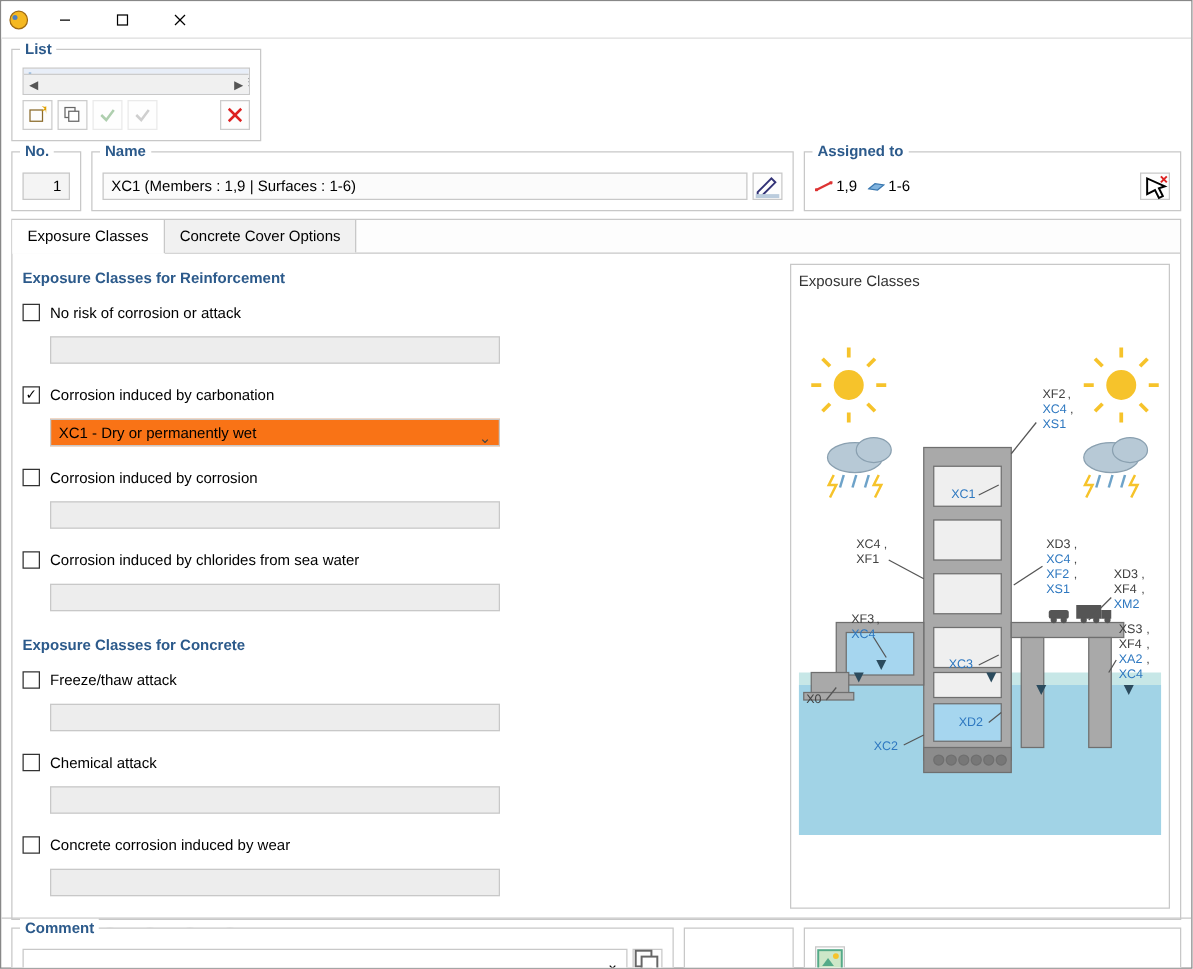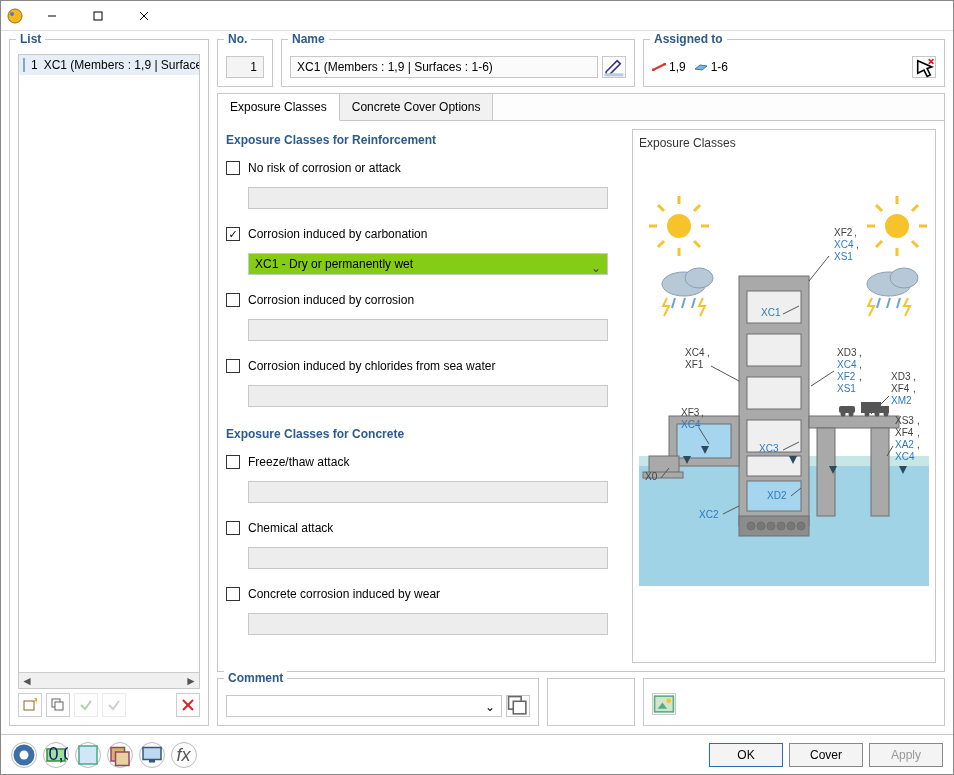--- a/index.html
+++ b/index.html
@@ -7,21 +7,21 @@
   
   
   .titlebar { height: 30px; display: flex; align-items: center; padding-left: 6px; border-bottom: 1px solid #ddd; background: #fff; }
   .titlebar .app-icon { width: 16px; height: 16px; margin-right: 6px; }
   .titlebar .title-text { flex: 1; font-size: 12px; }
   .titlebar .win-btns { display: flex; }
   .titlebar .win-btn { width: 46px; height: 30px; display: flex; align-items: center; justify-content: center; }
   .titlebar .win-btn svg { width: 10px; height: 10px; }
   
   
-  .content { display: flex; padding: 8px; gap: 8px; height: calc(100% - 30px - 40px); }
+  .content { display: flex; padding: 8px; gap: 8px; height: calc(100% - 30px - 40px); flex-direction: column; }
   .left-col { width: 200px; display: flex; flex-direction: column; }
   .right-col { flex: 1; display: flex; flex-direction: column; gap: 6px; }
   
   
   .panel { border: 1px solid #c8c8c8; position: relative; padding: 10px 8px 8px 8px; background: #fff; }
   .panel-title { position: absolute; top: -8px; left: 6px; background: #fff; padding: 0 4px; color: #2c5a8b; font-weight: 600; font-size: 12px; }
   
   
   .list-panel { flex: 1; display: flex; flex-direction: column; }
   .list-body { flex: 1; border: 1px solid #c8c8c8; margin-top: 4px; background: #fff; overflow: hidden; position: relative; }
@@ -59,21 +59,21 @@
   
   .tab-content { flex: 1; display: flex; gap: 10px; padding: 8px; }
   .form-col { flex: 1; display: flex; flex-direction: column; gap: 6px; }
   .diagram-col { width: 304px; }
   
   .section-title { color: #2c5a8b; font-weight: 600; margin: 4px 0 6px 0; }
   .check-row { display: flex; align-items: flex-start; gap: 8px; padding: 2px 0; }
   .check { width: 14px; height: 14px; border: 1px solid #333; background: #fff; display: flex; align-items: center; justify-content: center; }
   .check.checked::after { content: "✓"; font-size: 11px; line-height: 1; }
   .sub-field { margin: 4px 0 10px 22px; }
-  .sub-field .combo { height: 22px; border: 1px solid #c8c8c8; background: #84cc16; padding: 0 22px 0 6px; line-height: 20px; position: relative; width: 360px; }
+  .sub-field .combo { height: 22px; border: 1px solid #c8c8c8; background: #f97316; padding: 0 22px 0 6px; line-height: 20px; position: relative; width: 360px; }
   .sub-field .combo.disabled { background: #ededed; color: #888; }
   .sub-field .combo .chev { position: absolute; right: 6px; top: 4px; color: #444; }
   
   
   .bottom-row { display: flex; gap: 8px; }
   .comment-panel { flex: 1; }
   .extra-panel { width: 88px; }
   .preview-panel { width: 302px; display: flex; align-items: flex-start; padding-top: 14px; }
   
   .combo-generic { height: 22px; border: 1px solid #c8c8c8; background: #fff; position: relative; flex: 1; }

